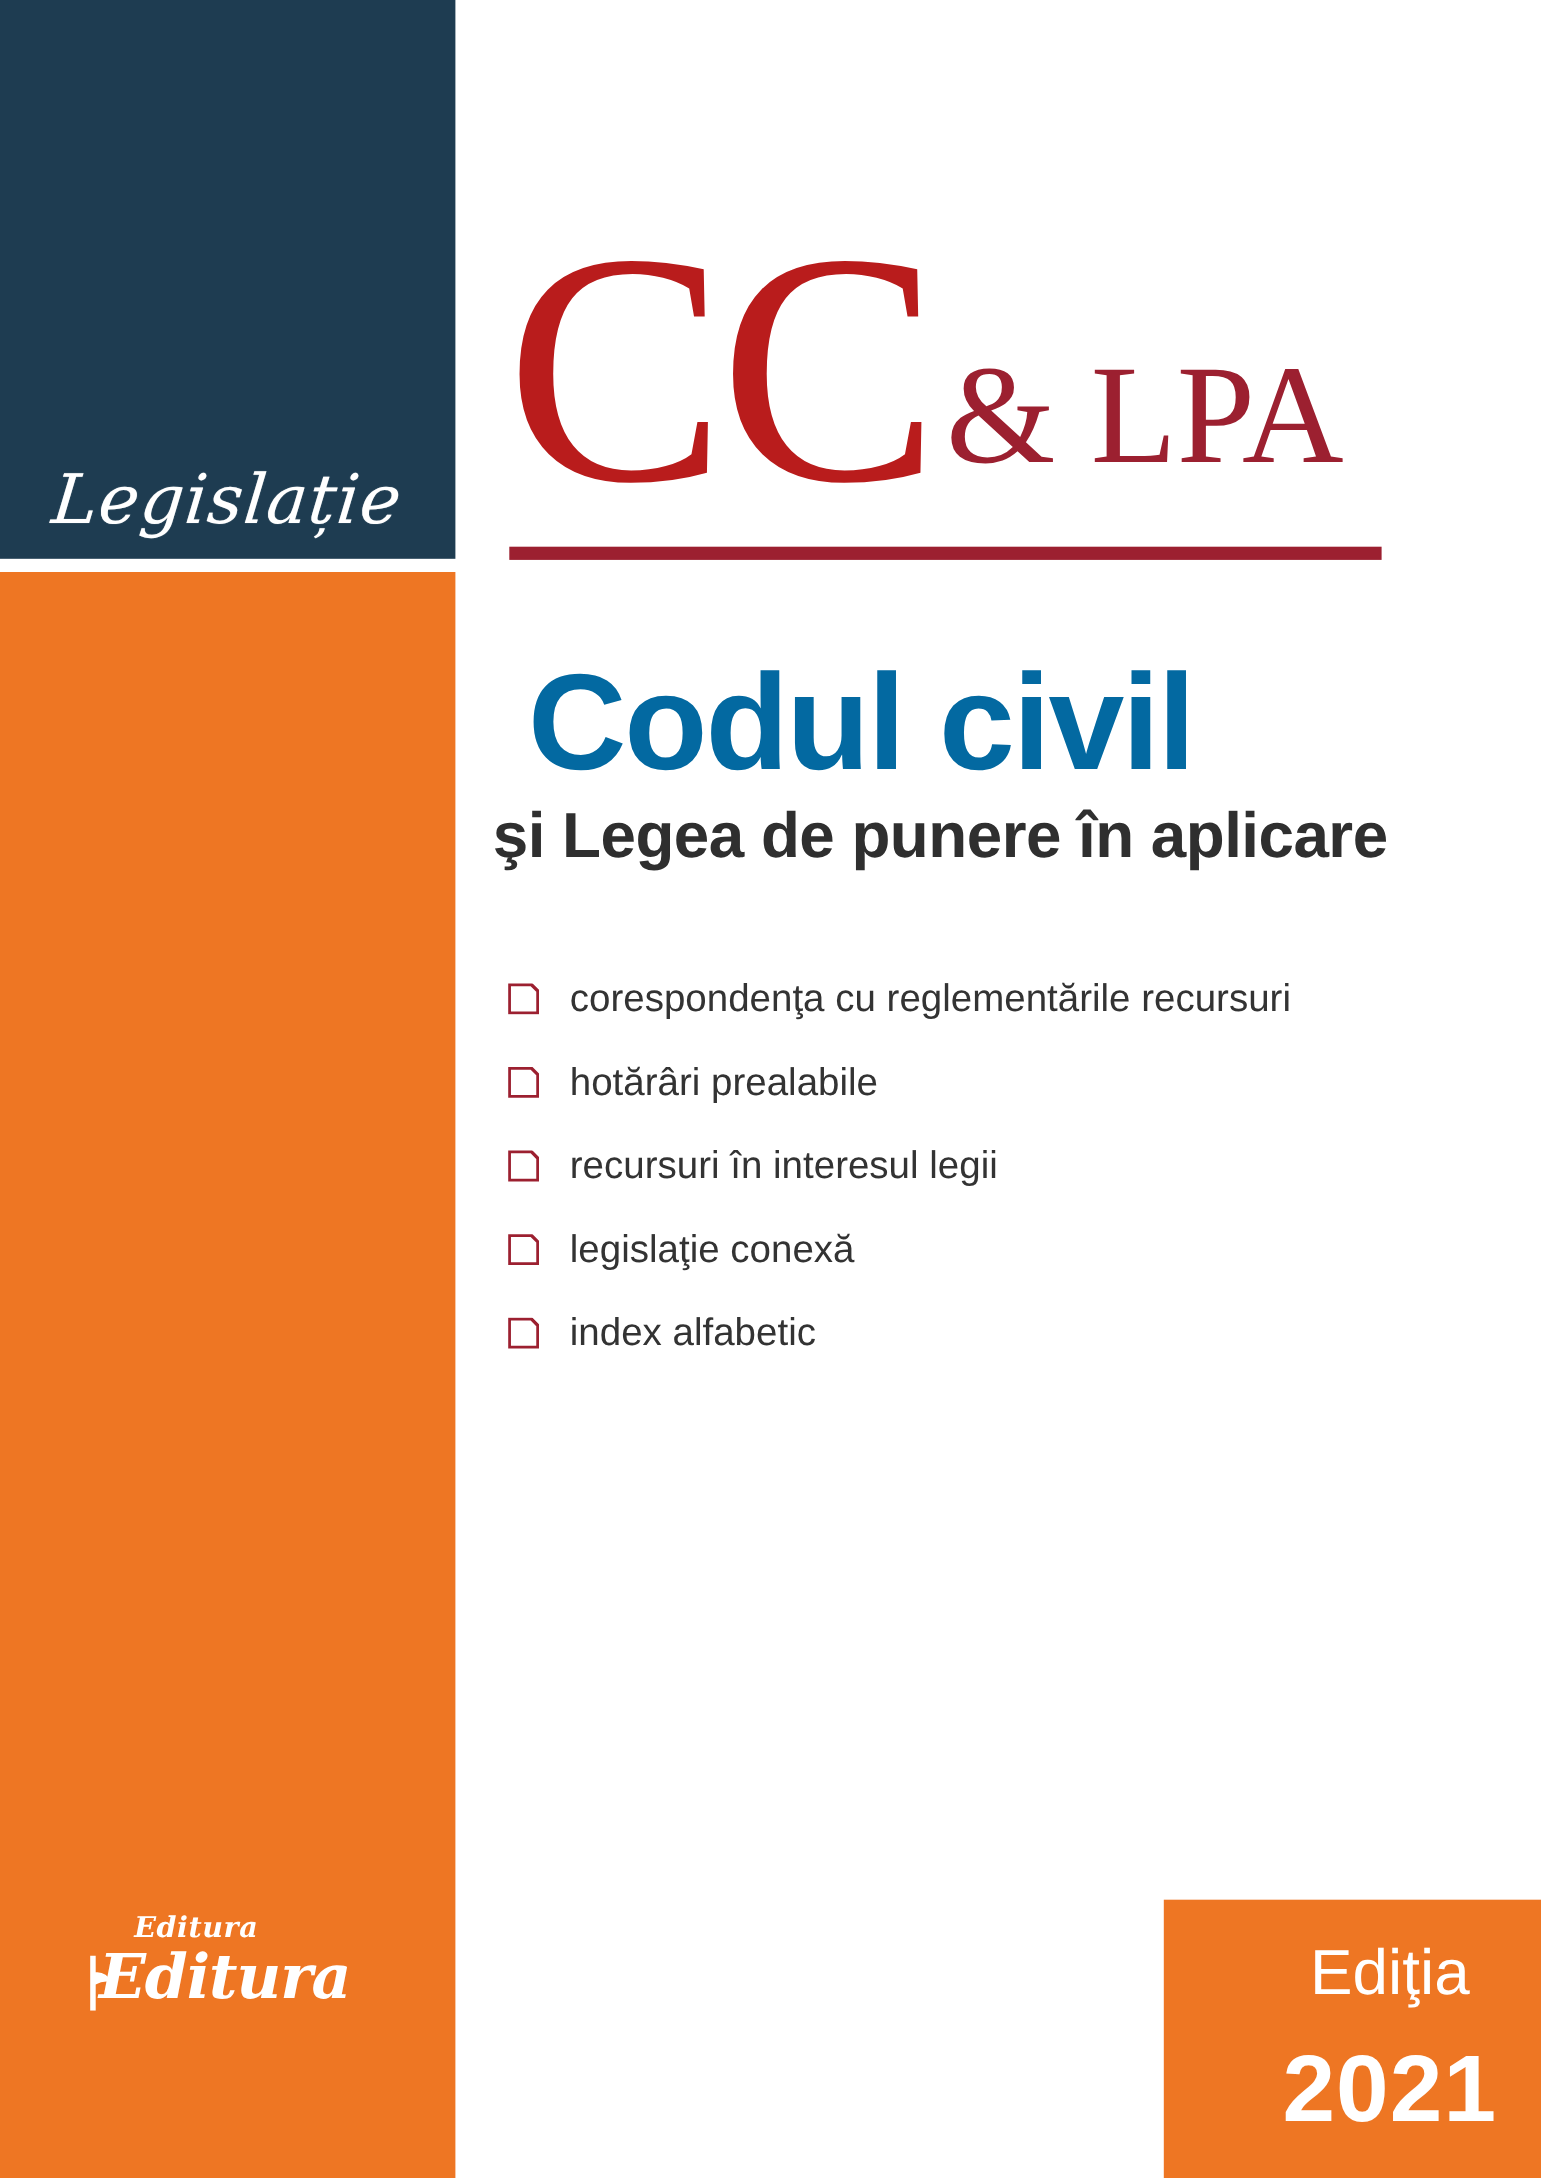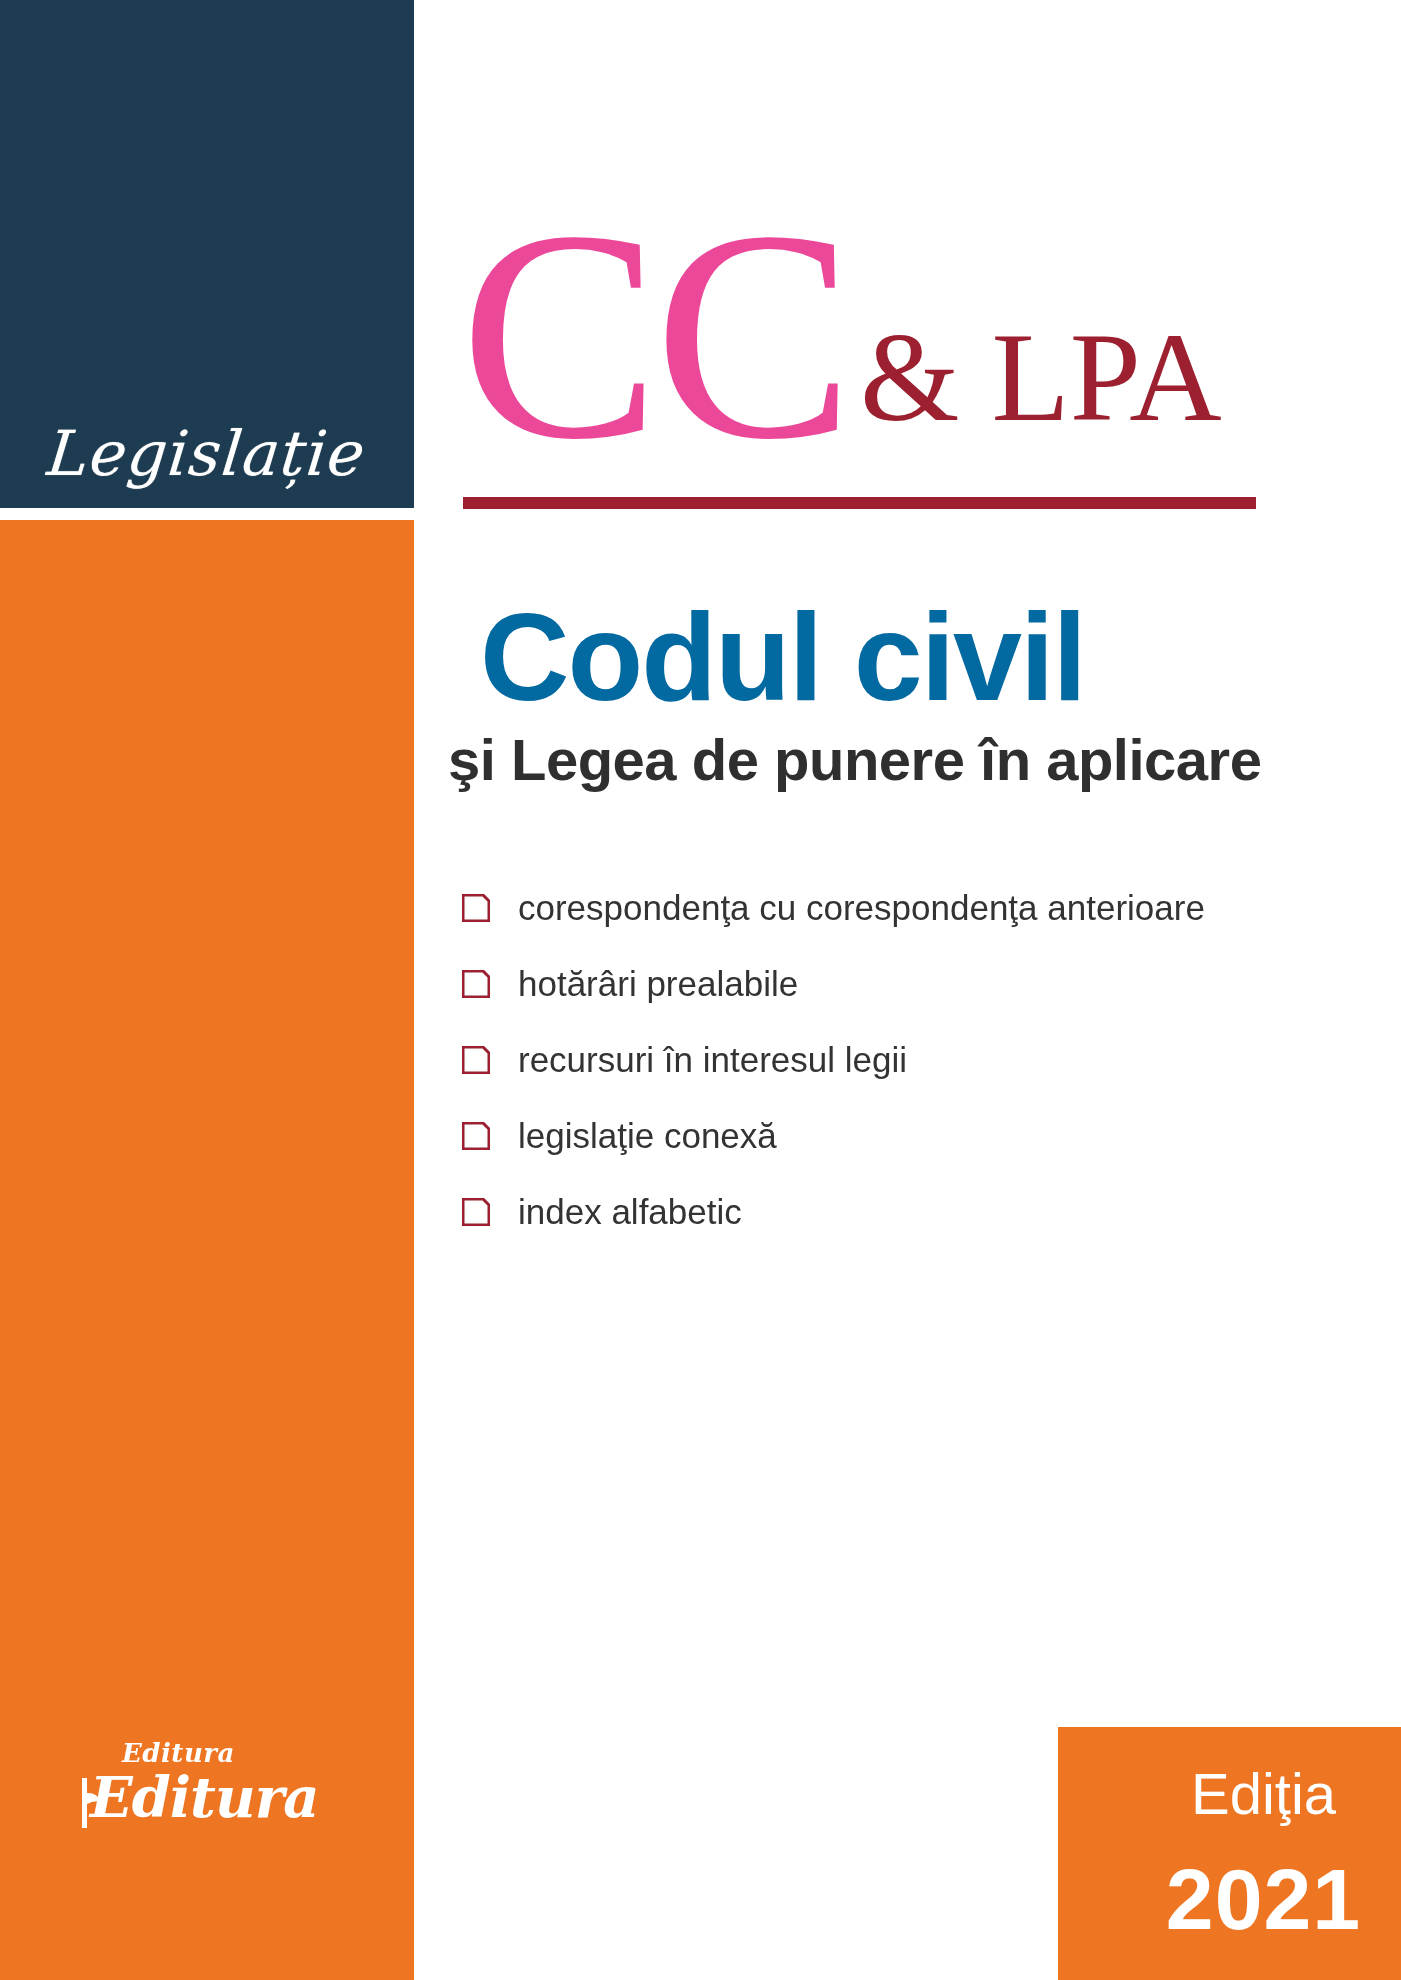--- a/index.html
+++ b/index.html
@@ -61,21 +61,21 @@
     position:absolute;left:4px;top:38px;width:26px;height:52px;
   }
   
   .cc-block{
     position:absolute;left:460px;top:205px;width:900px;height:260px;
   }
   .cc-text{
     position:absolute;left:0;top:0;
     font-family:"Liberation Serif", serif;
     font-size:300px;line-height:260px;
-    color:#ec4899;font-weight:400;letter-spacing:-6px;
+    color:#b91c1c;font-weight:400;letter-spacing:-6px;
     white-space:nowrap;
   }
   .lpa-text{
     position:absolute;left:400px;top:108px;
     font-family:"Liberation Serif", serif;
     font-size:128px;line-height:128px;
     color:#9c2030;font-weight:400;letter-spacing:0px;
     white-space:nowrap;
   }
   .red-rule{
@@ -164,21 +164,21 @@
   <div class="title-main">Codul civil</div>
   <div class="title-sub">şi Legea de punere în aplicare</div>
 
   <div class="feature-list">
     <div class="feature-row wrap">
       <span class="bullet-icon">
         <svg width="28" height="28" viewBox="0 0 28 28" xmlns="http://www.w3.org/2000/svg">
           <path d="M1 1 H21 L27 7 V27 H1 Z" fill="none" stroke="#9c2030" stroke-width="3"></path>
         </svg>
       </span>
-      <span class="feature-label">corespondenţa cu corespondenţa anterioare</span>
+      <span class="feature-label">corespondenţa cu reglementările recursuri</span>
     </div>
     <div class="feature-row">
       <span class="bullet-icon">
         <svg width="28" height="28" viewBox="0 0 28 28" xmlns="http://www.w3.org/2000/svg">
           <path d="M1 1 H21 L27 7 V27 H1 Z" fill="none" stroke="#9c2030" stroke-width="3"></path>
         </svg>
       </span>
       <span class="feature-label">hotărâri prealabile</span>
     </div>
     <div class="feature-row">

